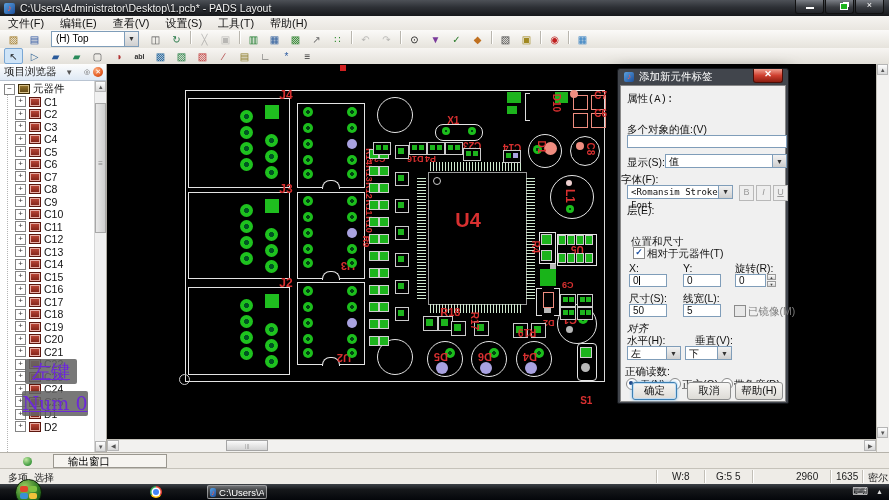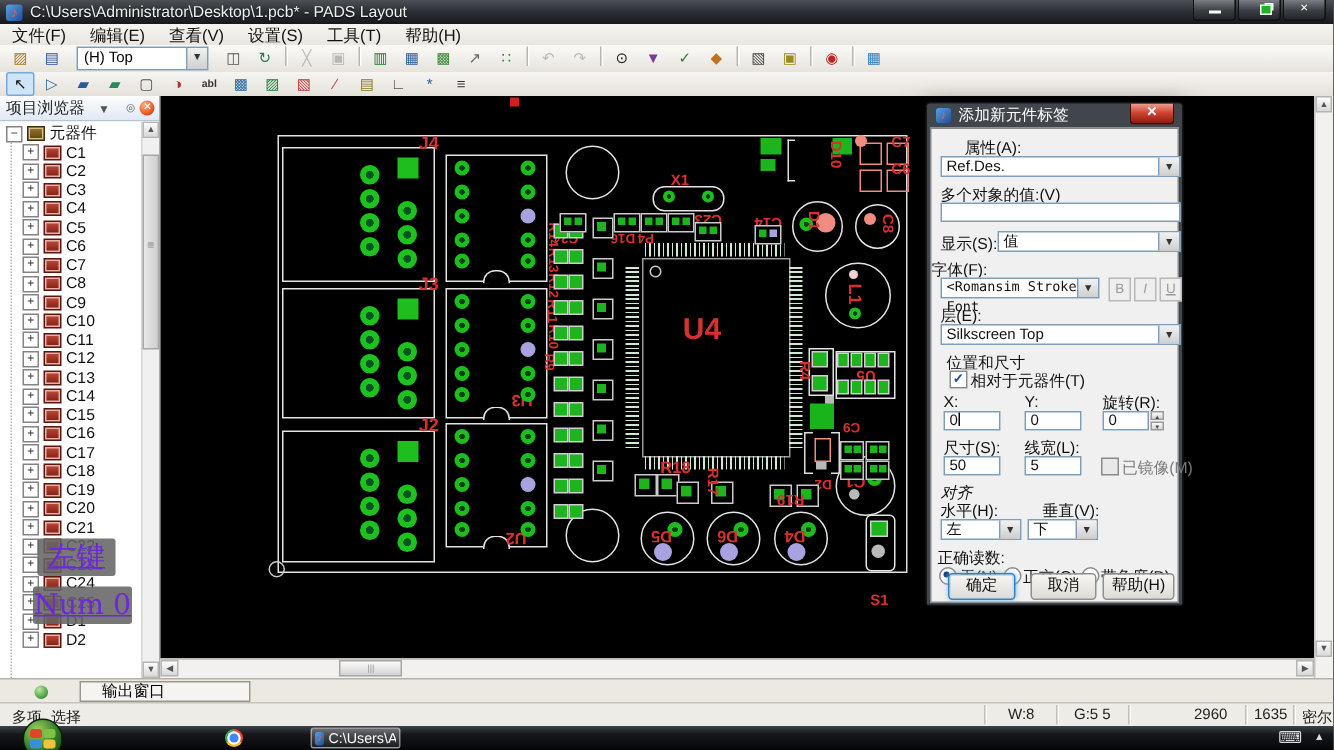--- a/index.html
+++ b/index.html
@@ -683,48 +683,40 @@
     </div>
   </div>
 
   <div id="dialog">
     <div id="dlgtitle">
       <span class="appicon" style="width:10px;height:10px;line-height:10px;font-size:8px;">♪</span>
       <span>添加新元件标签</span>
       <span id="dlgclose">✕</span>
     </div>
     <div id="dlgbody">
-      <span class="dl" style="left:22px;top:6px;">属性(A):</span>
-      <div class="dcombo" style="left:6px;top:18px;width:160px;">
-        <span>Ref.Des.</span>
-        <span class="ca">▼</span>
-      </div>
+      <span class="dl" style="left:6px;top:6px;font-family:Liberation Mono, monospace;">属性(A):</span>
       <span class="dl" style="left:6px;top:37px;">多个对象的值:(V)</span>
       <div class="dtext" style="left:6px;top:49px;width:160px;"></div>
 
       <span class="dl" style="left:6px;top:70px;">显示(S):</span>
       <div class="dcombo" style="left:44px;top:68px;width:122px;">
         <span>值</span>
         <span class="ca">▼</span>
       </div>
 
       <span class="dl" style="left:0;top:87px;">字体(F):</span>
       <div class="dcombo" style="left:6px;top:99px;width:106px;font-family:'DejaVu Sans Mono',monospace;font-size:9px;">
         <span>&lt;Romansim Stroke Font</span>
         <span class="ca">▼</span>
       </div>
       <span class="biu" style="left:118px;top:99px;">B</span>
       <span class="biu" style="left:135px;top:99px;font-style:italic;">I</span>
       <span class="biu" style="left:152px;top:99px;text-decoration:underline;">U</span>
 
       <span class="dl" style="left:6px;top:118px;">层(E):</span>
-      <div class="dcombo" style="left:6px;top:130px;width:160px;">
-        <span>Silkscreen Top</span>
-        <span class="ca">▼</span>
-      </div>
 
       <span class="dl" style="left:10px;top:149px;">位置和尺寸</span>
       <span class="dchk" style="left:12px;top:161px;">✓</span>
       <span class="dl" style="left:26px;top:161px;">相对于元器件(T)</span>
 
       <span class="dl" style="left:8px;top:176px;">X:</span>
       <span class="dl" style="left:62px;top:176px;">Y:</span>
       <span class="dl" style="left:114px;top:176px;">旋转(R):</span>
       <div class="dtext" style="left:8px;top:188px;width:38px;"><span>0</span><span class="caret"></span></div>
       <div class="dtext" style="left:62px;top:188px;width:38px;"><span>0</span></div>

